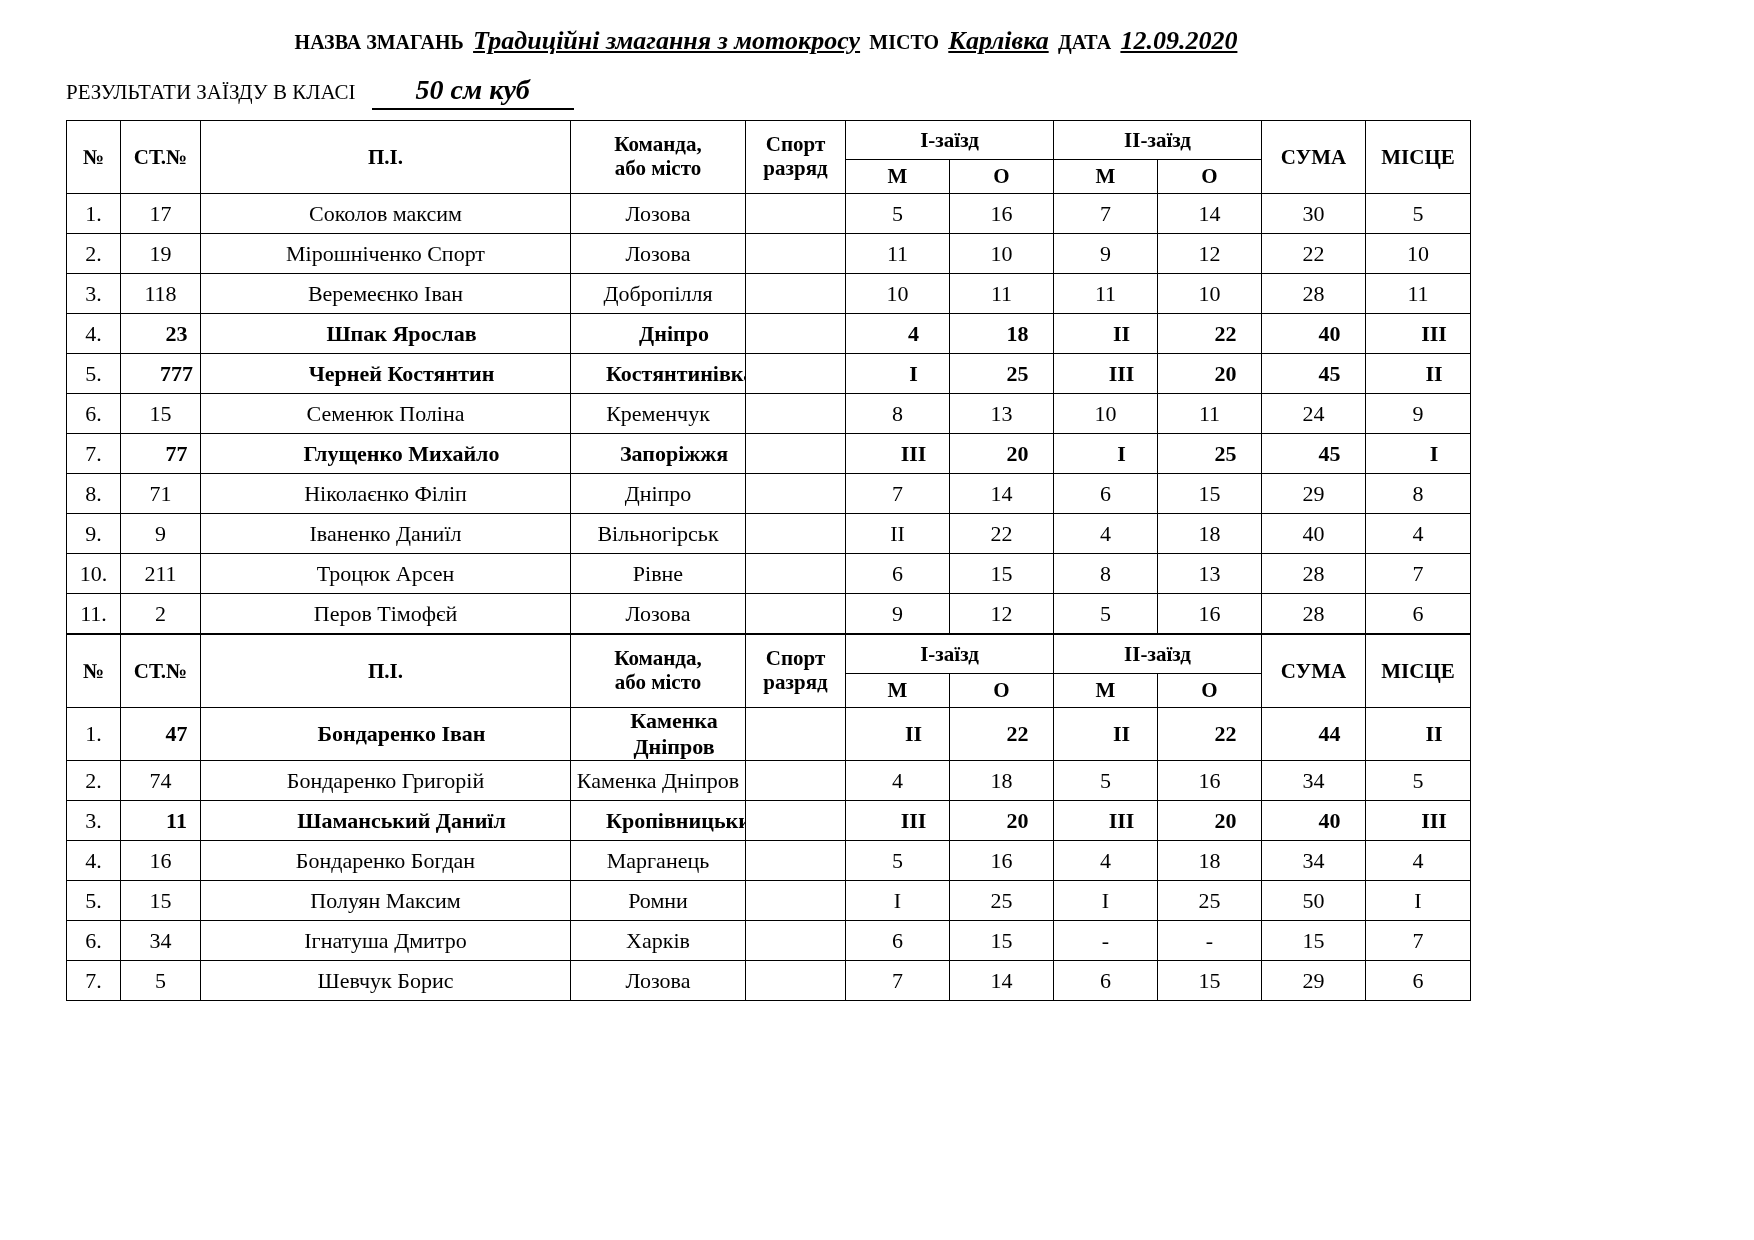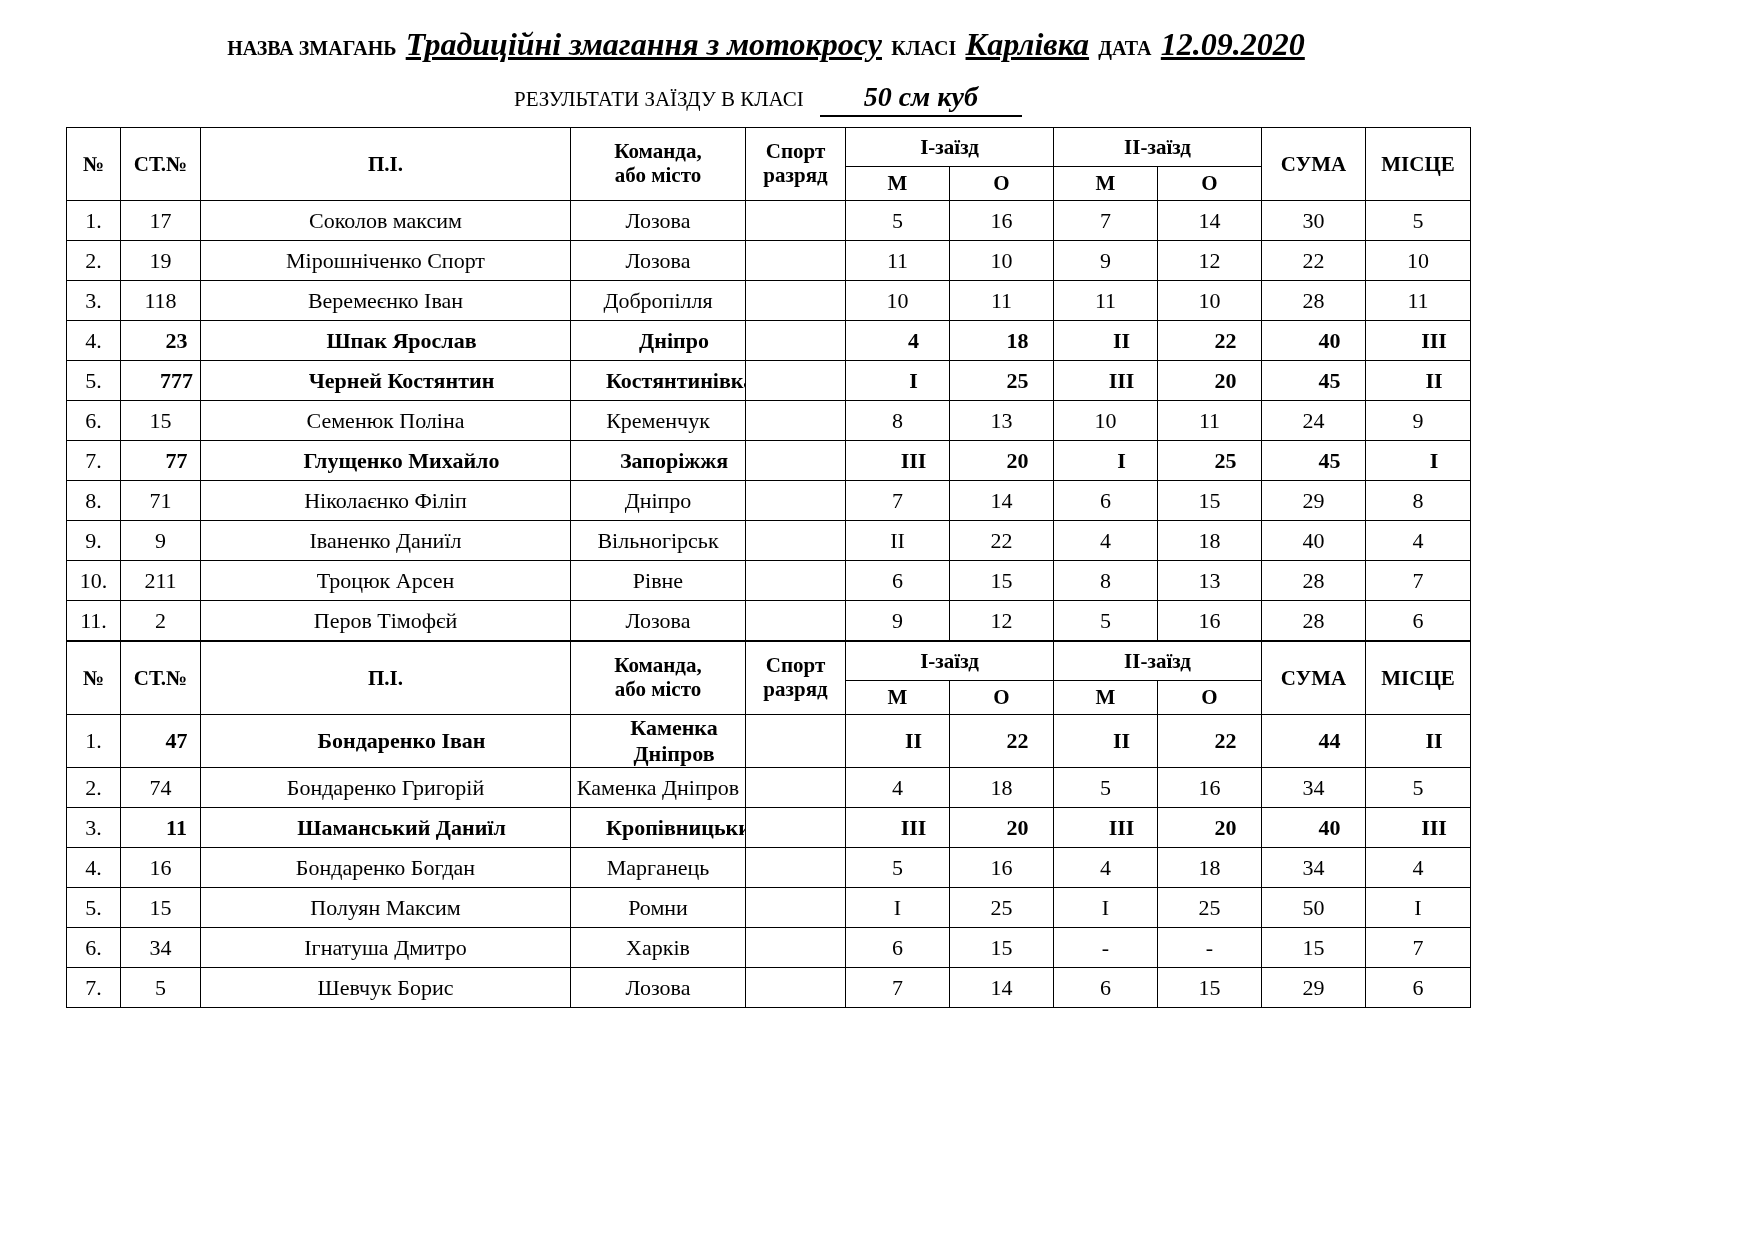--- a/index.html
+++ b/index.html
@@ -19,25 +19,25 @@
   .doc-header {
     text-align: center;
     font-size: 21px;
     white-space: nowrap;
   }
   .doc-header .lbl { font-size: 20px; font-weight: bold; }
   .emph {
     font-weight: bold;
     font-style: italic;
     text-decoration: underline;
-    font-size: 32px;
+    font-size: 26px;
     padding: 0 4px;
   }
   .section-heading {
-    text-align: center;
+    text-align: left;
     margin: 18px 0 10px 0;
   }
   .section-heading .lbl { font-size: 21px; }
   .class-underline {
     display: inline-block;
     border-bottom: 2px solid #000;
     padding: 0 44px 2px 44px;
     margin-left: 16px;
   }
   .class-name {
@@ -73,21 +73,21 @@
   .spacer-bottom { height: 180px; }
 </style>
 </head>
 <body>
 
 <div class="page">
 
   <div class="doc-header">
     <span class="lbl">НАЗВА ЗМАГАНЬ</span>
     <span class="emph">Традиційні змагання з мотокросу</span>
-    <span class="lbl">КЛАСІ</span>
+    <span class="lbl">МІСТО</span>
     <span class="emph">Карлівка</span>
     <span class="lbl">ДАТА</span>
     <span class="emph">12.09.2020</span>
   </div>
 
   <div class="section-heading">
     <span class="lbl">РЕЗУЛЬТАТИ ЗАЇЗДУ В КЛАСІ</span><span class="class-underline"><span class="class-name">50 см куб</span></span>
   </div>
 
   <table class="results">

